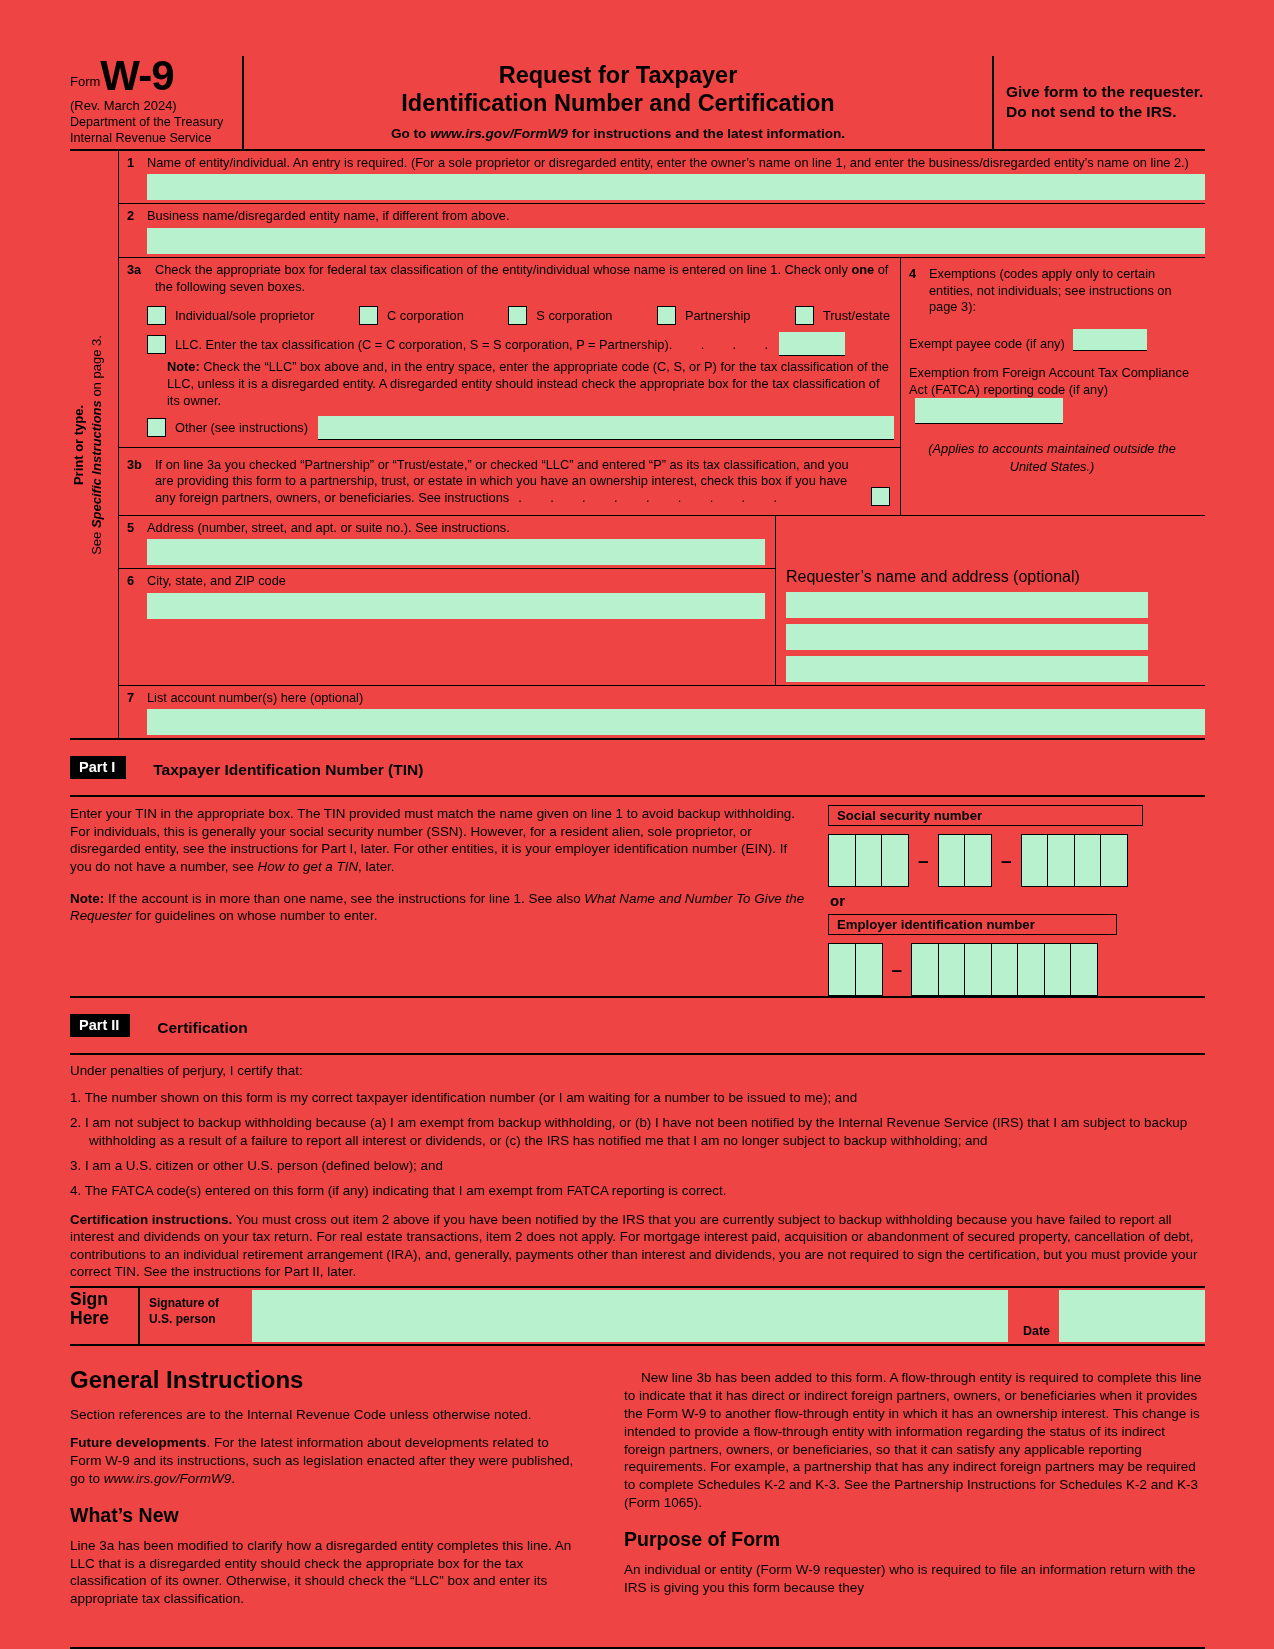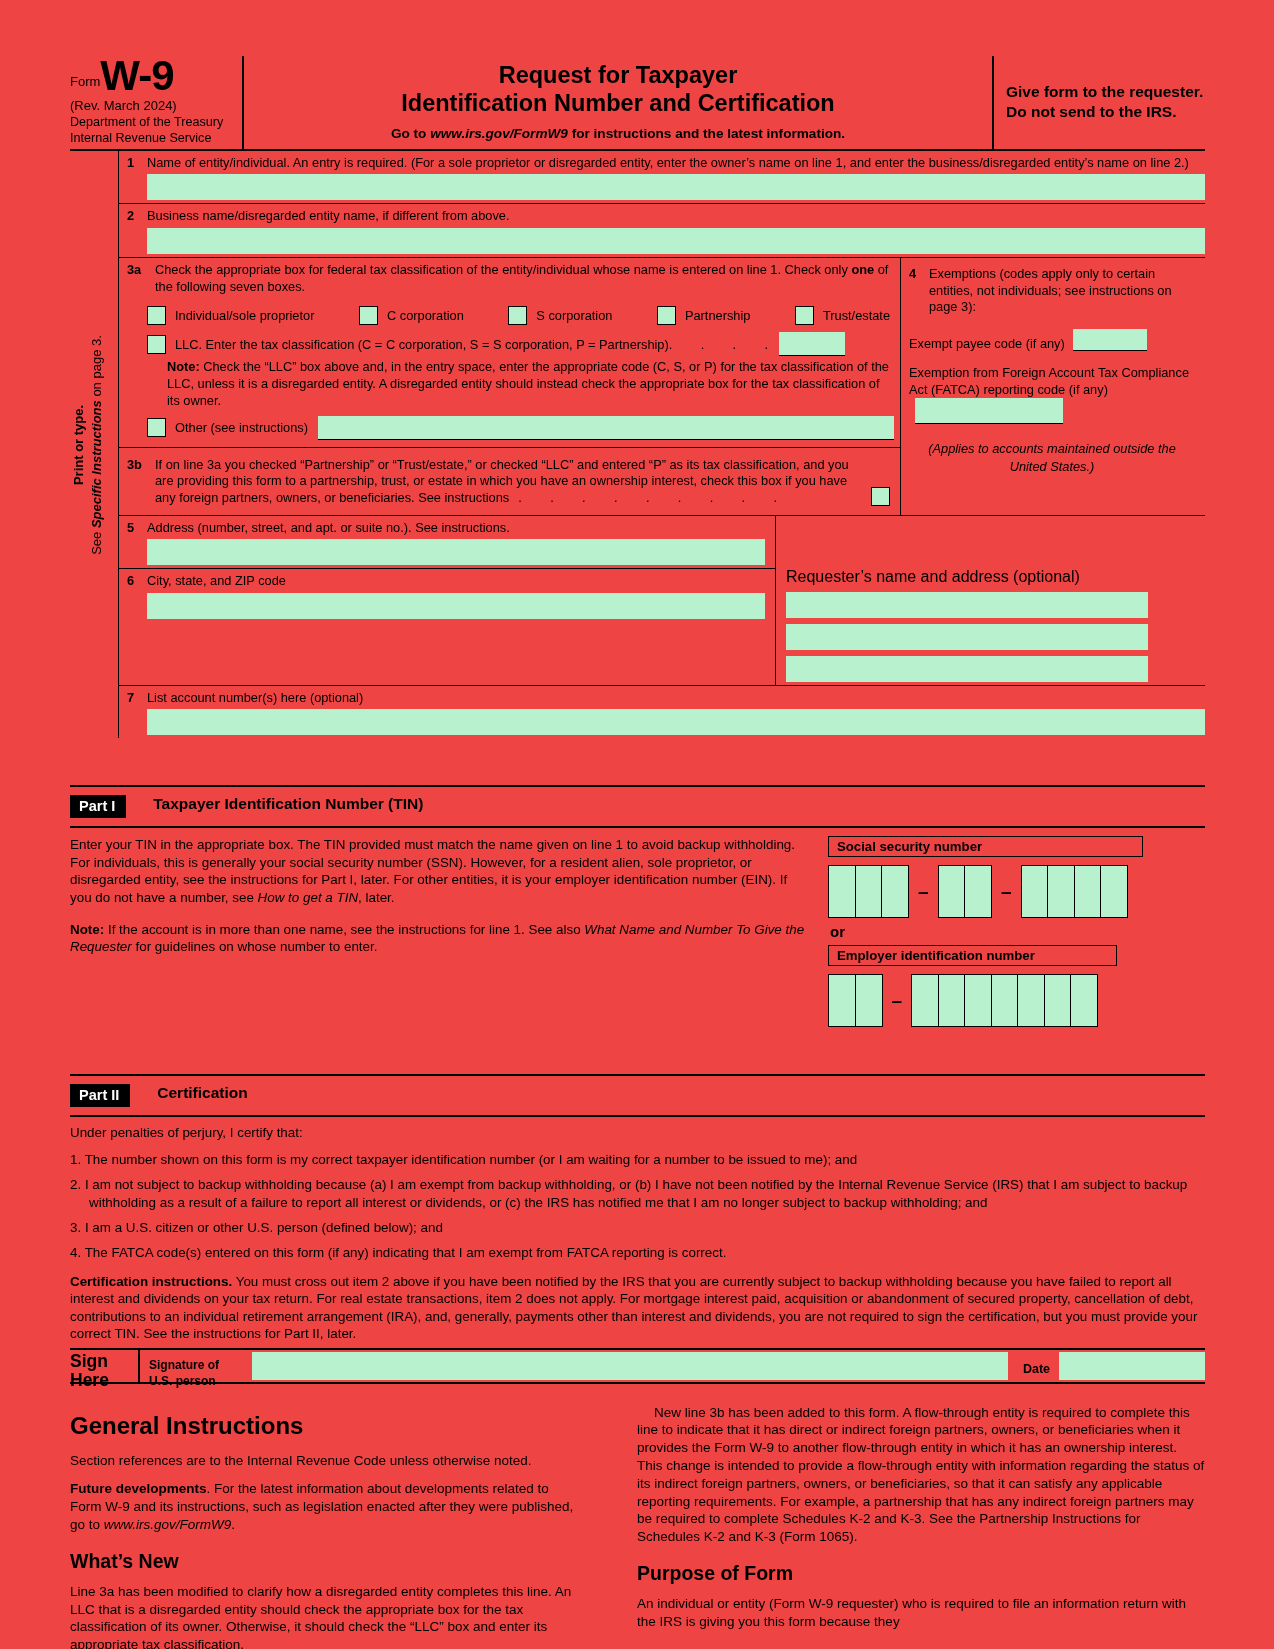--- a/index.html
+++ b/index.html
@@ -74,22 +74,22 @@
   .applies { font-style:italic; text-align:center; margin:16px 4px 0; line-height:1.35; }
 
   .c56left { flex:1; min-width:0; }
   .sub5 { border-bottom:1px solid #000; }
   .c56right { width:430px; border-left:1.5px solid #000; padding:4px 0 0 0; }
   .req-label { font-size:16px; padding-left:10px;margin-top:48px; }
   .req-band { height:26px; background:var(--green); margin:6px 57px 0 10px; }
   .req-band:last-child { margin-bottom:3px; }
 
   
-  .part-hd { display:flex; align-items:flex-start; border-top:2.5px solid #000;
-             border-bottom:2px solid #000; padding:8px 0;margin-top:47px; }
+  .part-hd { display:flex; align-items:flex-end; border-top:2.5px solid #000;
+             border-bottom:2px solid #000; padding:16px 0; }
   .part-label { background:#000; color:#fff; font-weight:bold; font-size:14.5px;
                 padding:3px 11px 4px 9px; }
   .part-title { font-weight:bold; font-size:15.5px; margin-left:27px; }
 
   
   .p1-body { display:flex; padding-top:8px; }
   .p1-left { flex:1; font-size:13.4px; line-height:1.3; padding-right:18px; }
   .p1-note { margin-top:15px; }
   .p1-right { width:380px; padding-left:3px; }
   .tin-label { border:1.5px solid #000; font-weight:bold; font-size:13.2px;
@@ -105,32 +105,32 @@
   .or { font-weight:bold; font-size:15px; margin:5px 0 5px 2px; }
 
   
   .p2-body { font-size:13.4px; line-height:1.3; padding-top:7px; }
   .p2-intro { margin-bottom:9px; }
   .itm { padding-left:19px; text-indent:-19px; margin-bottom:8px; }
   .certinst { margin-top:11px; }
 
   
   .signrow { border-top:2px solid #000; border-bottom:2.5px solid #000;
-             display:flex; margin-top:5px; height:36px; }
+             display:flex; margin-top:5px; height:60px; }
   .sign-label { width:70px; border-right:2px solid #000; font-weight:bold;
                 font-size:17.5px; line-height:1.12; padding-top:2px; }
   .sig-of { width:112px; font-weight:bold; font-size:12px; line-height:1.35;
             padding:7px 0 0 9px; }
   .sig-band { flex:1; background:var(--green); margin:2px 0; }
   .date-label { font-weight:bold; font-size:12.5px; padding:0 9px 6px 15px;
                 display:flex; align-items:flex-end; }
   .date-band { width:146px; background:var(--green); margin:2px 0; }
 
   
-  .gi { display:flex; gap:60px; margin-top:20px; }
+  .gi { display:flex; gap:47px; margin-top:12px;align-items:center; }
   .gi-left { width:507px; }
   .gi-right { flex:1; }
   .gi h1 { font-size:24px; font-weight:bold; margin:8px 0 12px; font-style:normal; }
   .gi h2 { font-size:19.5px; font-weight:bold; margin:16px 0 10px; }
   .gi p { font-size:13.5px; line-height:1.32; margin-bottom:11px; }
   .indent1 { text-indent:17px; }
 
   
   .footer { border-top:2.5px solid #000; margin-top:28px; padding-top:7px;
             position:relative; font-size:13px; height:30px; }

